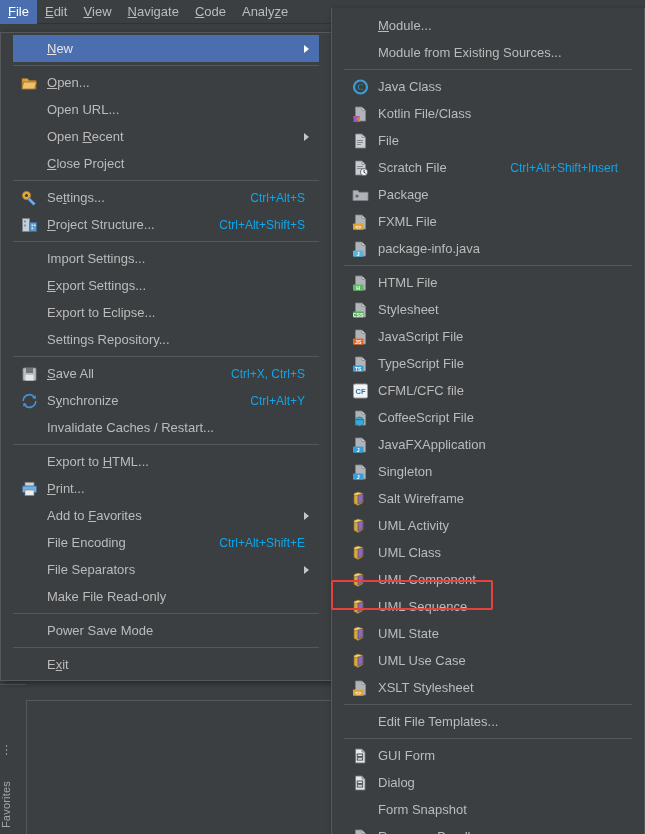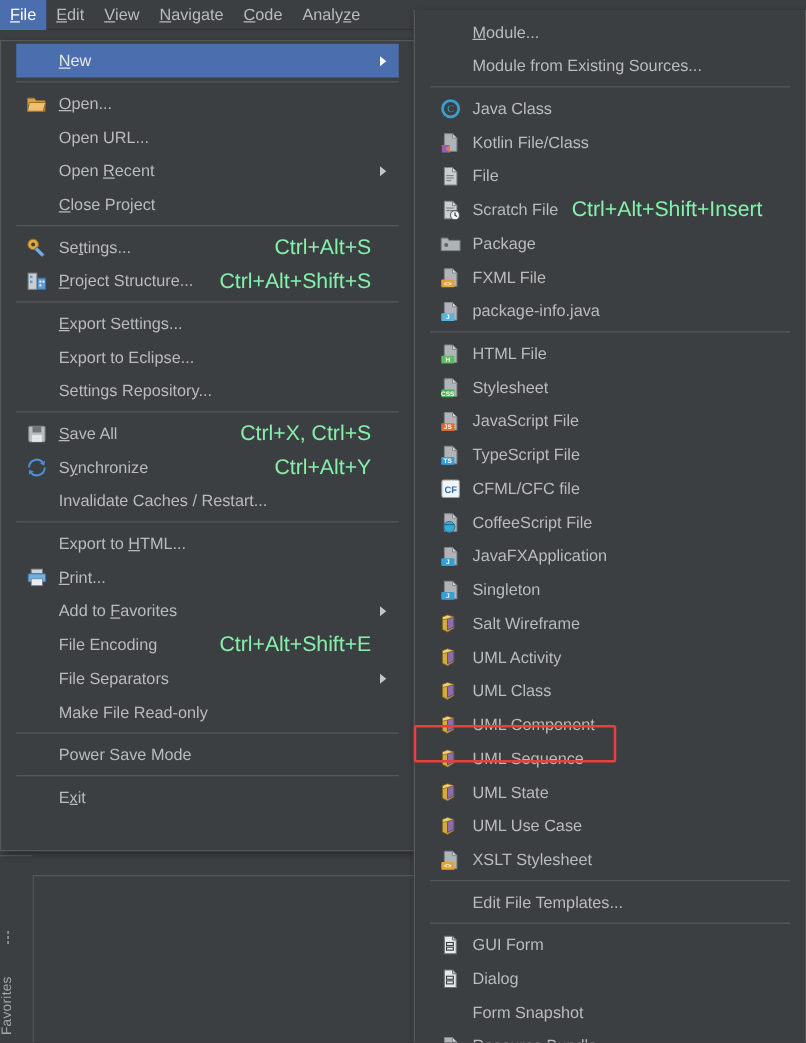--- a/index.html
+++ b/index.html
@@ -62,21 +62,21 @@
 
   .mi {
     position: relative; height: 27px; display: flex; align-items: center;
     color: #bbbbbb; font-size: 13px; white-space: nowrap;
     padding-left: 34px; padding-right: 14px;
   }
   .mi.sel { background: #4b6eaf; color: #e5e5e5; }
   .mi u { text-decoration: underline; text-underline-offset: 1px; }
   .mi .label { flex: 0 0 auto; }
   .mi .short {
-    position: absolute; right: 22px; color: #86efac; font-size: 17px;
+    position: absolute; right: 14px; color: #0ea5e9; font-size: 12px;
   }
   .mi .arrow {
     position: absolute; right: 10px; width: 0; height: 0;
     border-left: 5px solid #c2c6c9;
     border-top: 4px solid transparent; border-bottom: 4px solid transparent;
   }
   .mi.sel .arrow { border-left-color: #ffffff; }
   .sep { height: 1px; background: #555759; margin: 3px 0; }
 
   
@@ -162,20 +162,23 @@
             <rect x="10.5" y="8" width="1.6" height="1.6" fill="#e8eef4"></rect>
             <rect x="13" y="8" width="1.6" height="1.6" fill="#e8eef4"></rect>
             <rect x="10.5" y="11" width="1.6" height="1.6" fill="#e8eef4"></rect>
           </svg>
         </span>
         <span class="label"><u>P</u>roject Structure...</span>
         <span class="short">Ctrl+Alt+Shift+S</span>
       </div>
       <div class="sep"></div>
       <div class="mi">
+        <span class="label">Import Settings...</span>
+      </div>
+      <div class="mi">
         <span class="label"><u>E</u>xport Settings...</span>
       </div>
       <div class="mi">
         <span class="label">Export to Eclipse...</span>
       </div>
       <div class="mi">
         <span class="label">Settings Repository...</span>
       </div>
       <div class="sep"></div>
       <div class="mi">

